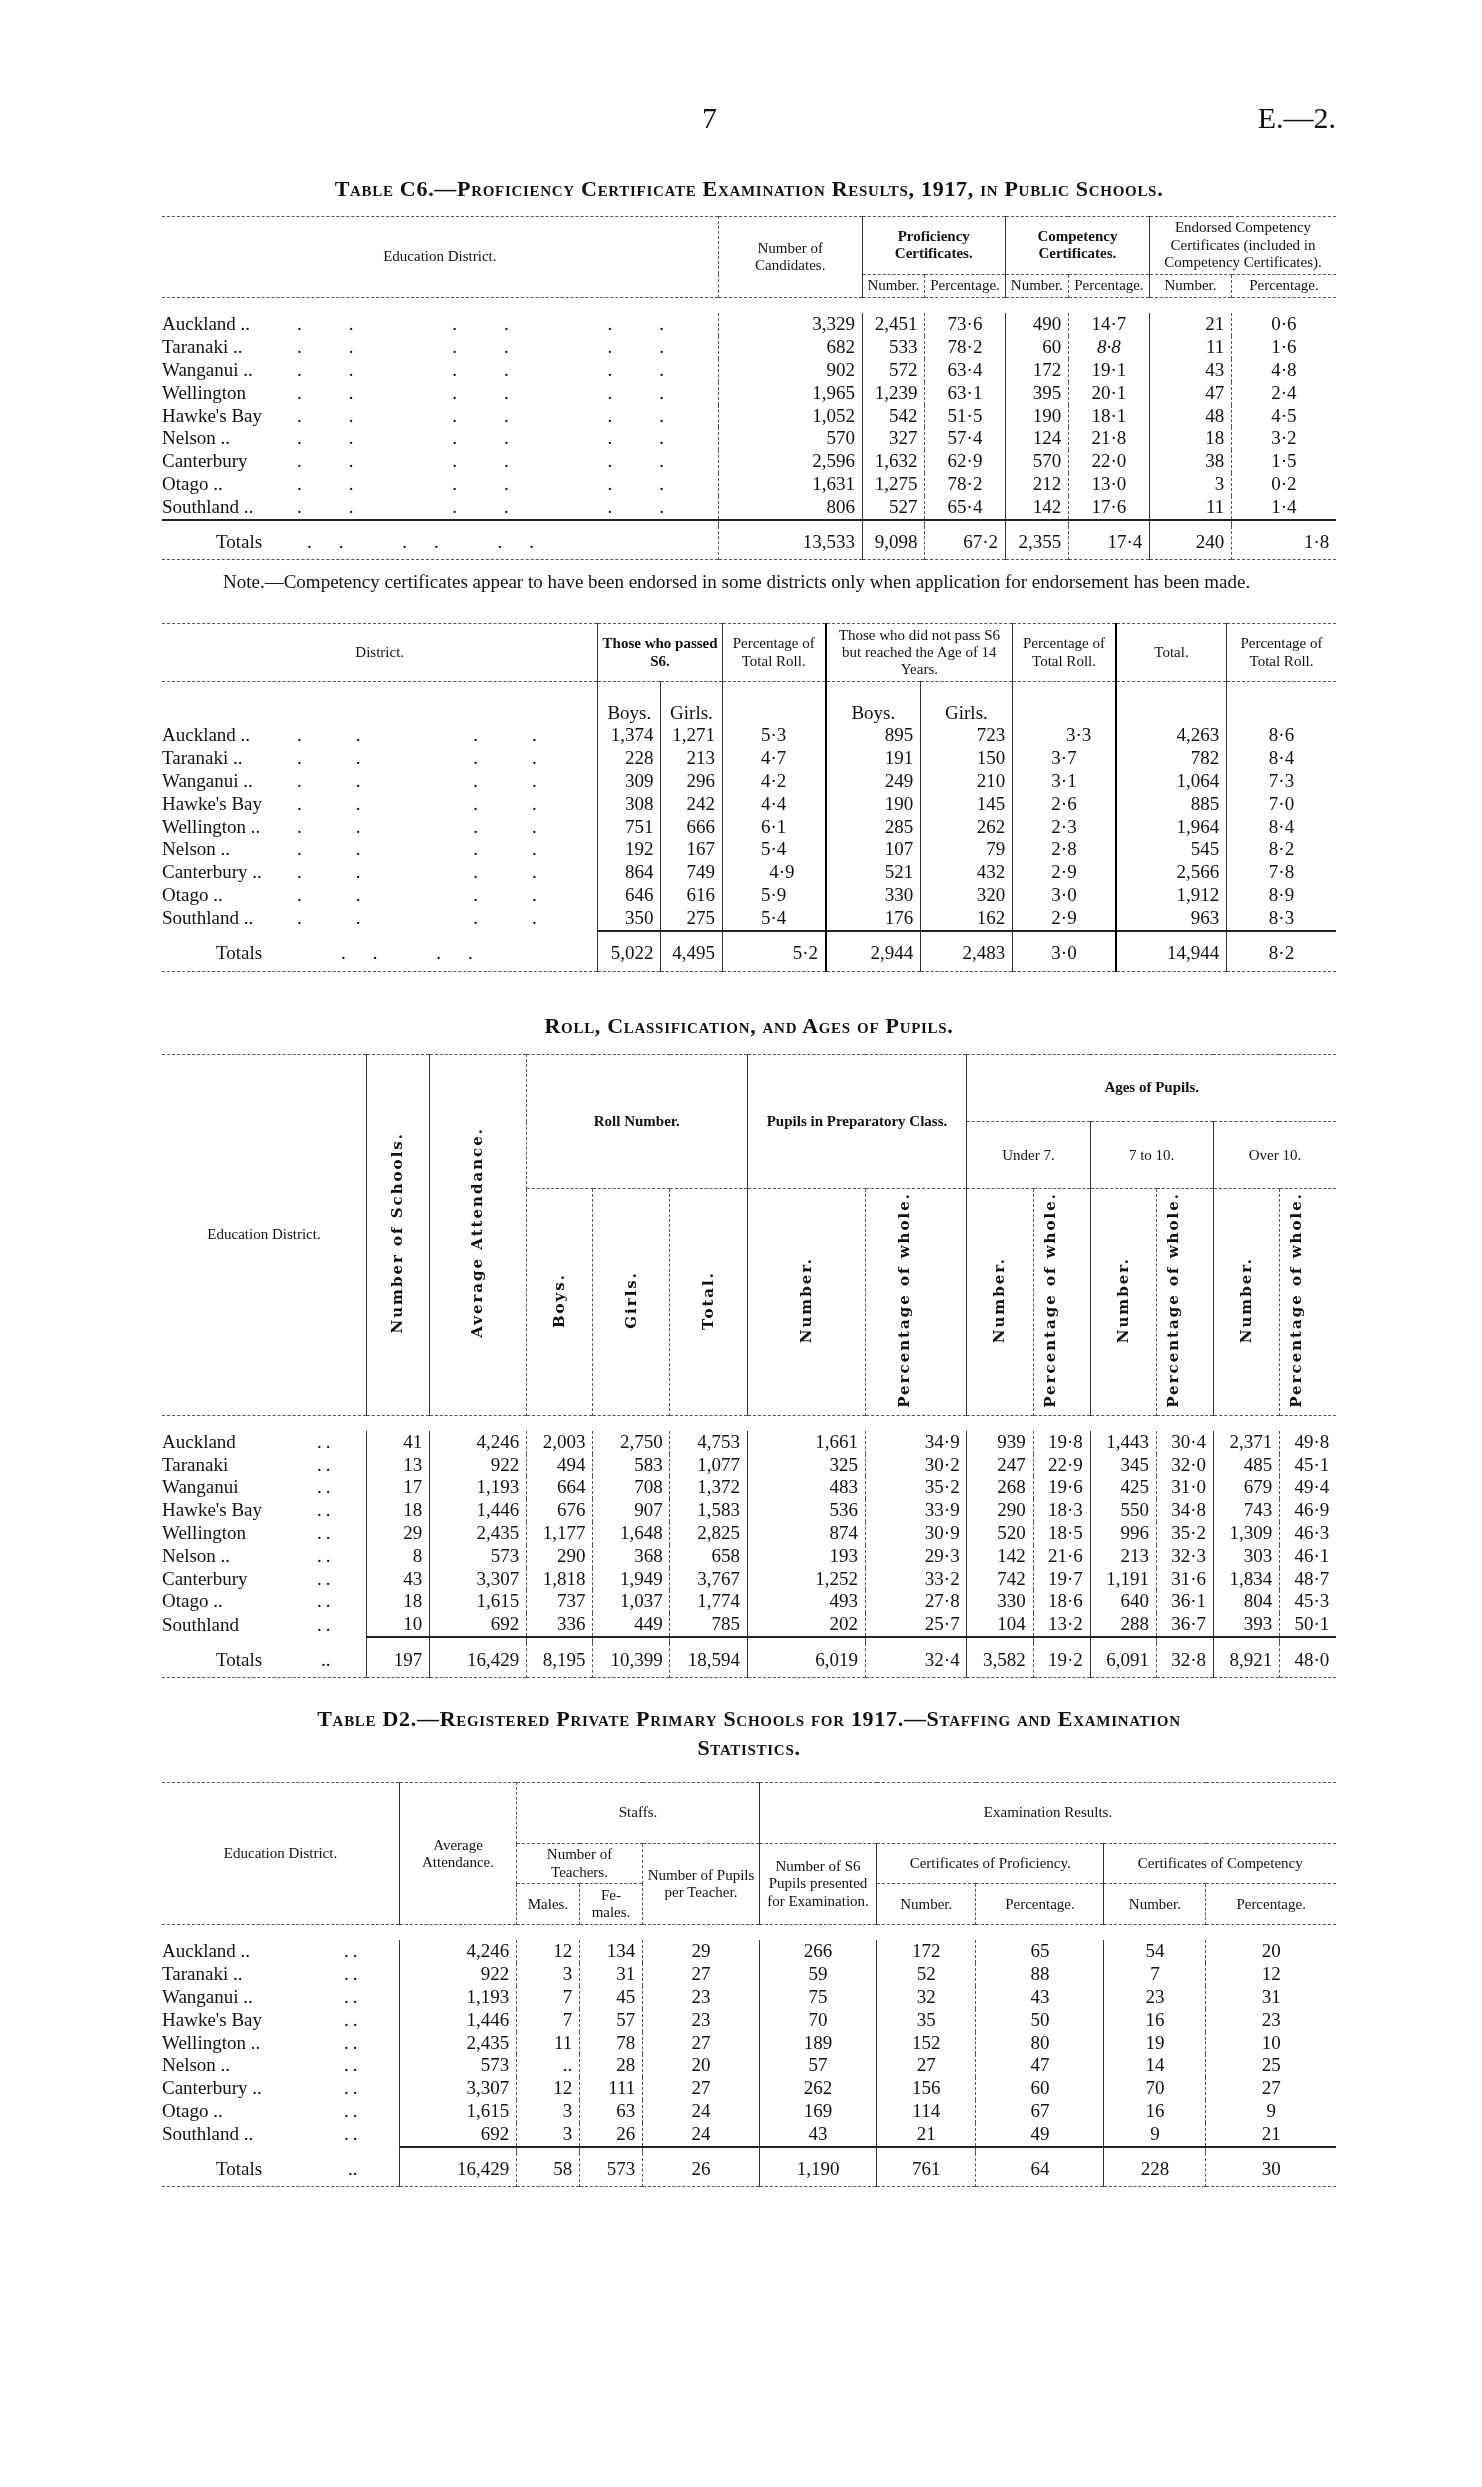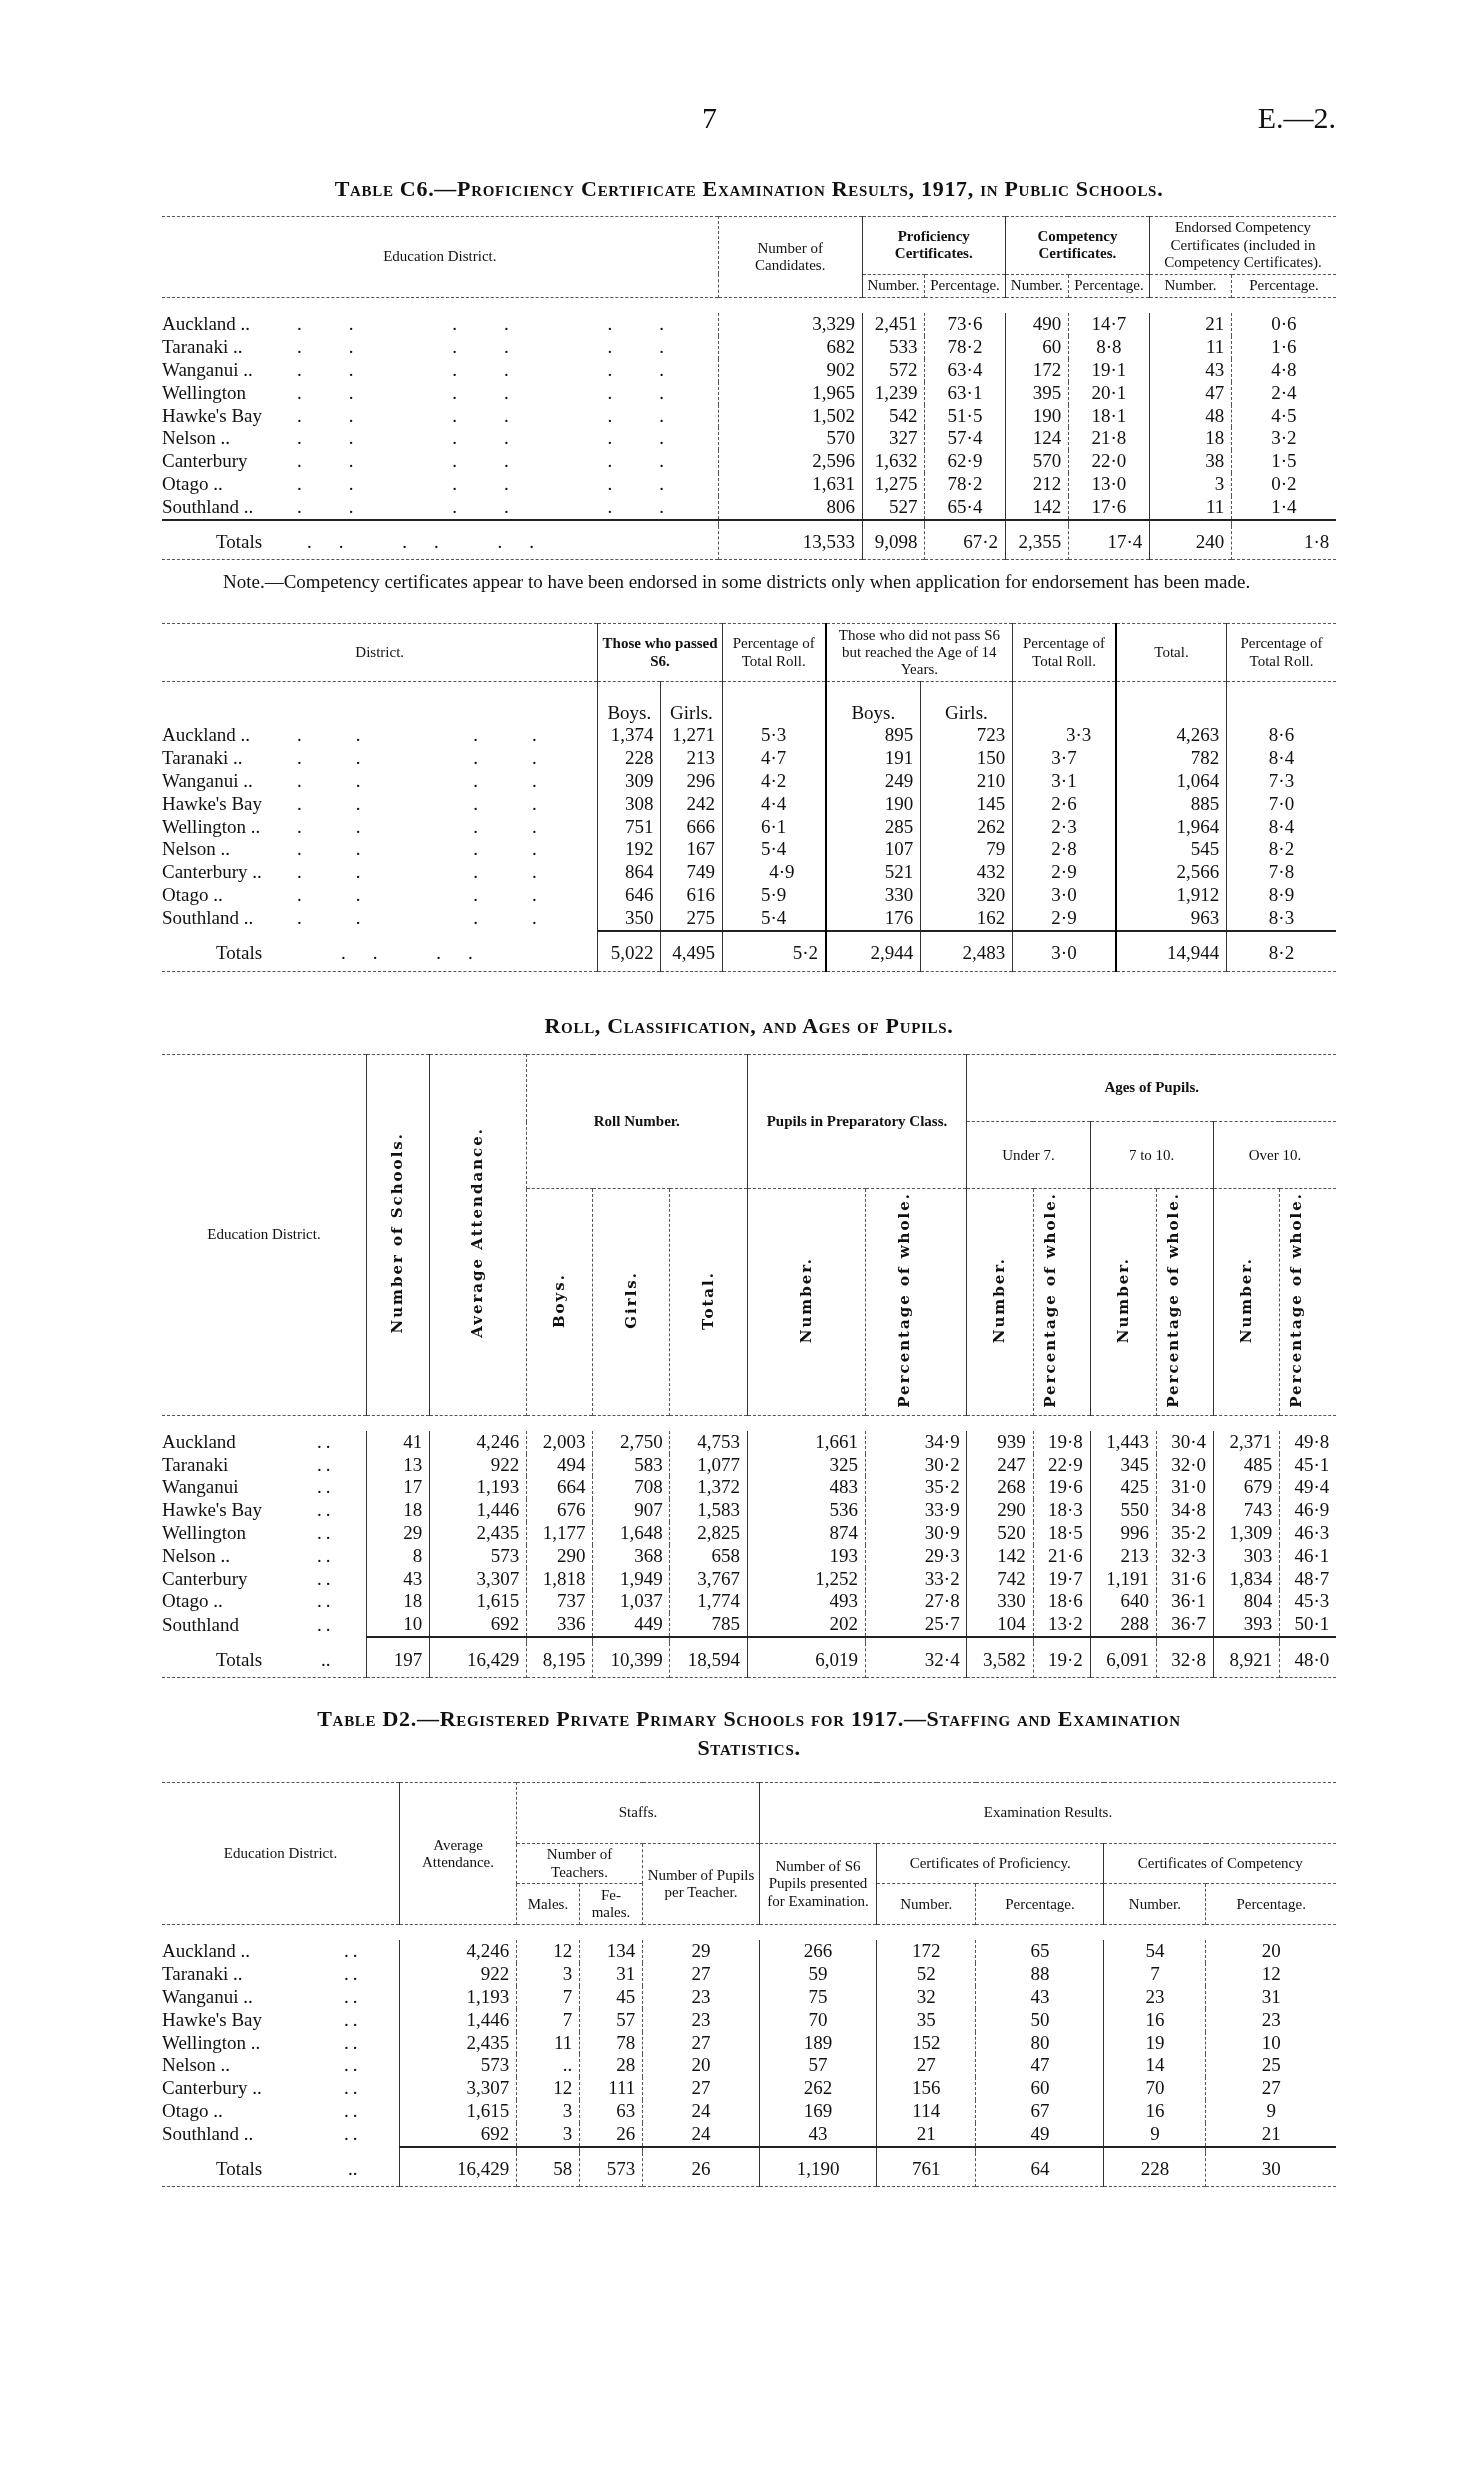--- a/index.html
+++ b/index.html
@@ -72,21 +72,21 @@
           <td class="vd" style="text-align: center;">14·7</td>
           <td class="vl">21</td>
           <td class="vd" style="text-align: center;">0·6</td>
         </tr>
         <tr>
           <td class="name"><span style="display: inline-block; width: 135px;">Taranaki ..</span><span style="letter-spacing: 47px;">.. .. ..</span></td>
           <td class="vd">682</td>
           <td class="vl">533</td>
           <td class="vd" style="text-align: center;">78·2</td>
           <td class="vl">60</td>
-          <td class="vd" style="text-align: center;">8·8</td>
+          <td class="vd" style="text-align: center; font-style: italic;">8·8</td>
           <td class="vl">11</td>
           <td class="vd" style="text-align: center;">1·6</td>
         </tr>
         <tr>
           <td class="name"><span style="display: inline-block; width: 135px;">Wanganui ..</span><span style="letter-spacing: 47px;">.. .. ..</span></td>
           <td class="vd">902</td>
           <td class="vl">572</td>
           <td class="vd" style="text-align: center;">63·4</td>
           <td class="vl">172</td>
           <td class="vd" style="text-align: center;">19·1</td>
@@ -98,21 +98,21 @@
           <td class="vd">1,965</td>
           <td class="vl">1,239</td>
           <td class="vd" style="text-align: center;">63·1</td>
           <td class="vl">395</td>
           <td class="vd" style="text-align: center;">20·1</td>
           <td class="vl">47</td>
           <td class="vd" style="text-align: center;">2·4</td>
         </tr>
         <tr>
           <td class="name"><span style="display: inline-block; width: 135px;">Hawke's Bay</span><span style="letter-spacing: 47px;">.. .. ..</span></td>
-          <td class="vd">1,502</td>
+          <td class="vd">1,052</td>
           <td class="vl">542</td>
           <td class="vd" style="text-align: center;">51·5</td>
           <td class="vl">190</td>
           <td class="vd" style="text-align: center;">18·1</td>
           <td class="vl">48</td>
           <td class="vd" style="text-align: center;">4·5</td>
         </tr>
         <tr>
           <td class="name"><span style="display: inline-block; width: 135px;">Nelson ..</span><span style="letter-spacing: 47px;">.. .. ..</span></td>
           <td class="vd">570</td>

